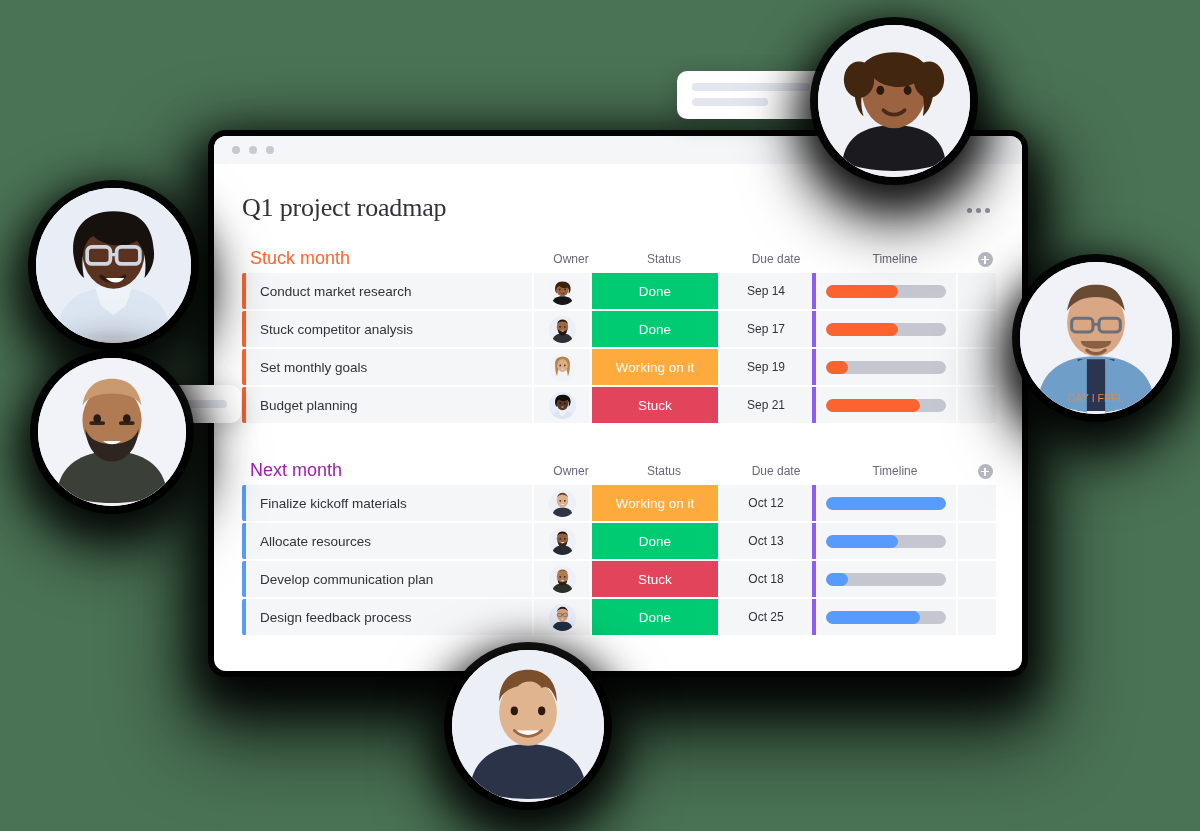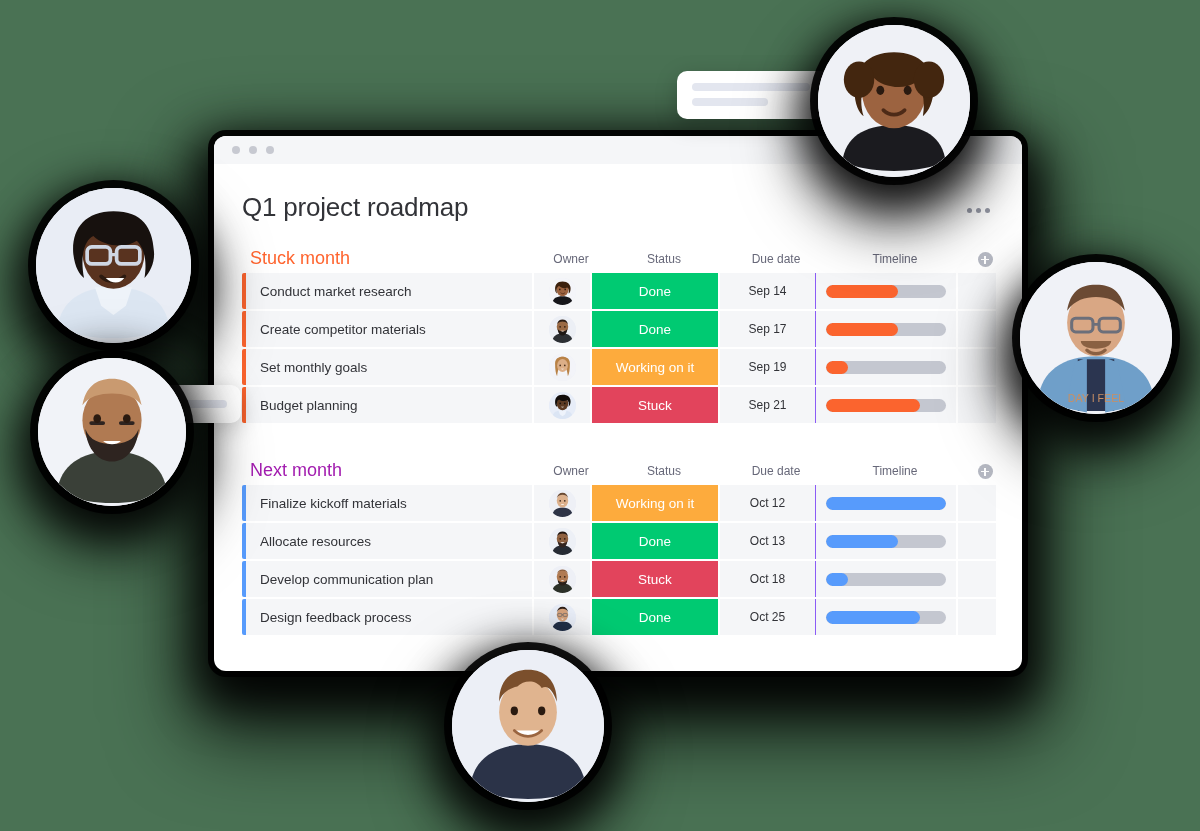--- a/index.html
+++ b/index.html
@@ -56,20 +56,21 @@
   .window-body {
     padding: 28px 28px 0 28px;
     position: relative;
     height: calc(100% - 28px);
   }
 
   .board-head {
     display: flex;
     align-items: flex-end;
     justify-content: space-between;
+    font-family: Liberation Serif, serif;
   }
 
   .board-title {
     font-size: 26px;
     color: #323338;
     letter-spacing: -0.2px;
     font-weight: 400;
   }
 
   .kebab {
@@ -177,21 +178,21 @@
   }
 
   .cell-due {
     flex: 0 0 96px;
     background: #f5f6f8;
     display: flex;
     align-items: center;
     justify-content: center;
     font-size: 12px;
     color: #323338;
-    border-right: 1px solid #8b5cf6;
+    border-right: 4px solid #8b5cf6;
   }
 
   .cell-timeline {
     flex: 0 0 142px;
     background: #f5f6f8;
     display: flex;
     align-items: center;
     justify-content: center;
     border-right: 2px solid #ffffff;
   }
@@ -341,21 +342,21 @@
                 <div class="cell-due">Sep 14</div>
                 <div class="cell-timeline">
                   <div class="track">
                     <div class="fill" style="width: 60%; background: rgb(251, 100, 46);"></div>
                   </div>
                 </div>
                 <div class="cell-empty"></div>
               </div>
               <div class="row">
                 <div class="accent orange"></div>
-                <div class="cell-name">Create competitor materials</div>
+                <div class="cell-name">Stuck competitor analysis</div>
                 <div class="cell-owner">
                   <span class="mini-av">
                     <svg viewBox="0 0 40 40">
                       <rect width="40" height="40" fill="#eceff5"></rect>
                       <path d="M20 40c-10 0-15-3-15-3 1-7 6-11 15-11s14 4 15 11c0 0-5 3-15 3z" fill="#2c2f33"></path>
                       <ellipse cx="20" cy="16" rx="8.5" ry="10" fill="#9a6a45"></ellipse>
                       <path d="M12 12c1-5 4-7 8-7s7 2 8 7c-2-3-5-4-8-4s-6 1-8 4z" fill="#2a1c14"></path>
                       <path d="M13 19c0 6 3 10 7 10s7-4 7-10c-1 3-4 4-7 4s-6-1-7-4z" fill="#1d1714"></path>
                       <ellipse cx="16.5" cy="16" rx="1.1" ry="1.3" fill="#241508"></ellipse>
                       <ellipse cx="23.5" cy="16" rx="1.1" ry="1.3" fill="#241508"></ellipse>

